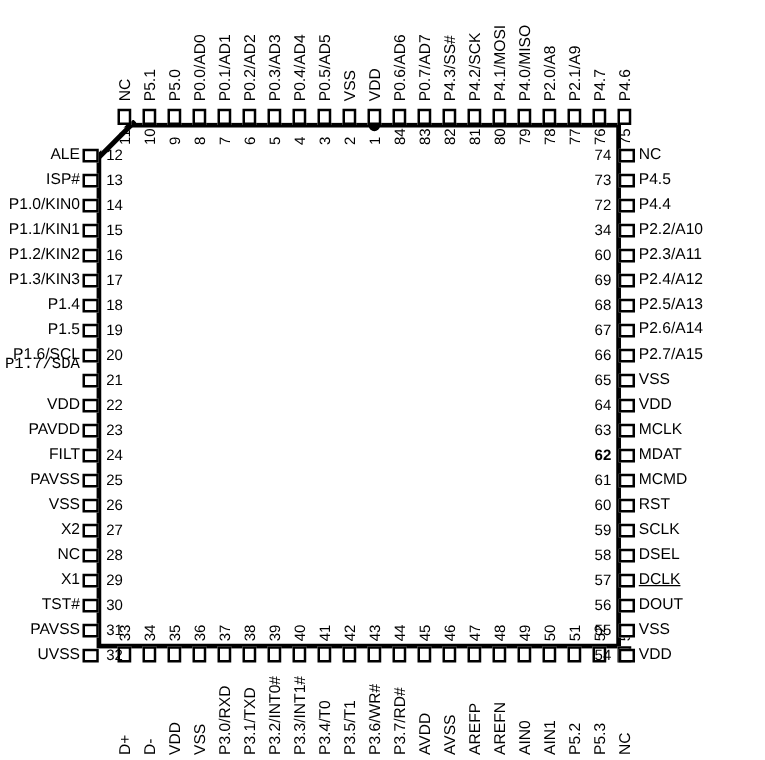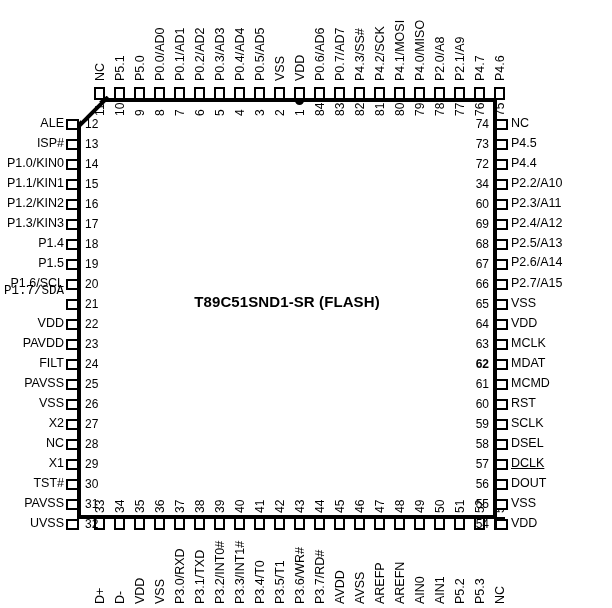--- a/index.html
+++ b/index.html
@@ -109,21 +109,20 @@
 <div id="diagram">
 
   <div class="chip-body"></div>
 
   <div class="chip-chamfer">
     <svg width="34" height="34" viewBox="0 0 34 34">
       <line x1="1" y1="33" x2="33" y2="1" stroke="#000" stroke-width="4"></line>
     </svg>
   </div>
 
-  <div class="chip-label">T89C51SND1-SR (FLASH)</div>
 
   <div class="pin1-dot" id="pin1dot" style="left: 295px; top: 96px;"></div>
 
   <div id="pins-layer">
       <div class="pad v" style="left: 93.5px; top: 87px;"></div>
       <div class="pnum vert" style="left: 94px; top: 116px;">11</div>
       <div class="pname vert" style="left: 94px; top: 81px;">NC</div>
       <div class="pad v" style="left: 113.5px; top: 87px;"></div>
       <div class="pnum vert" style="left: 114px; top: 116px;">10</div>
       <div class="pname vert" style="left: 114px; top: 81px;">P5.1</div>

